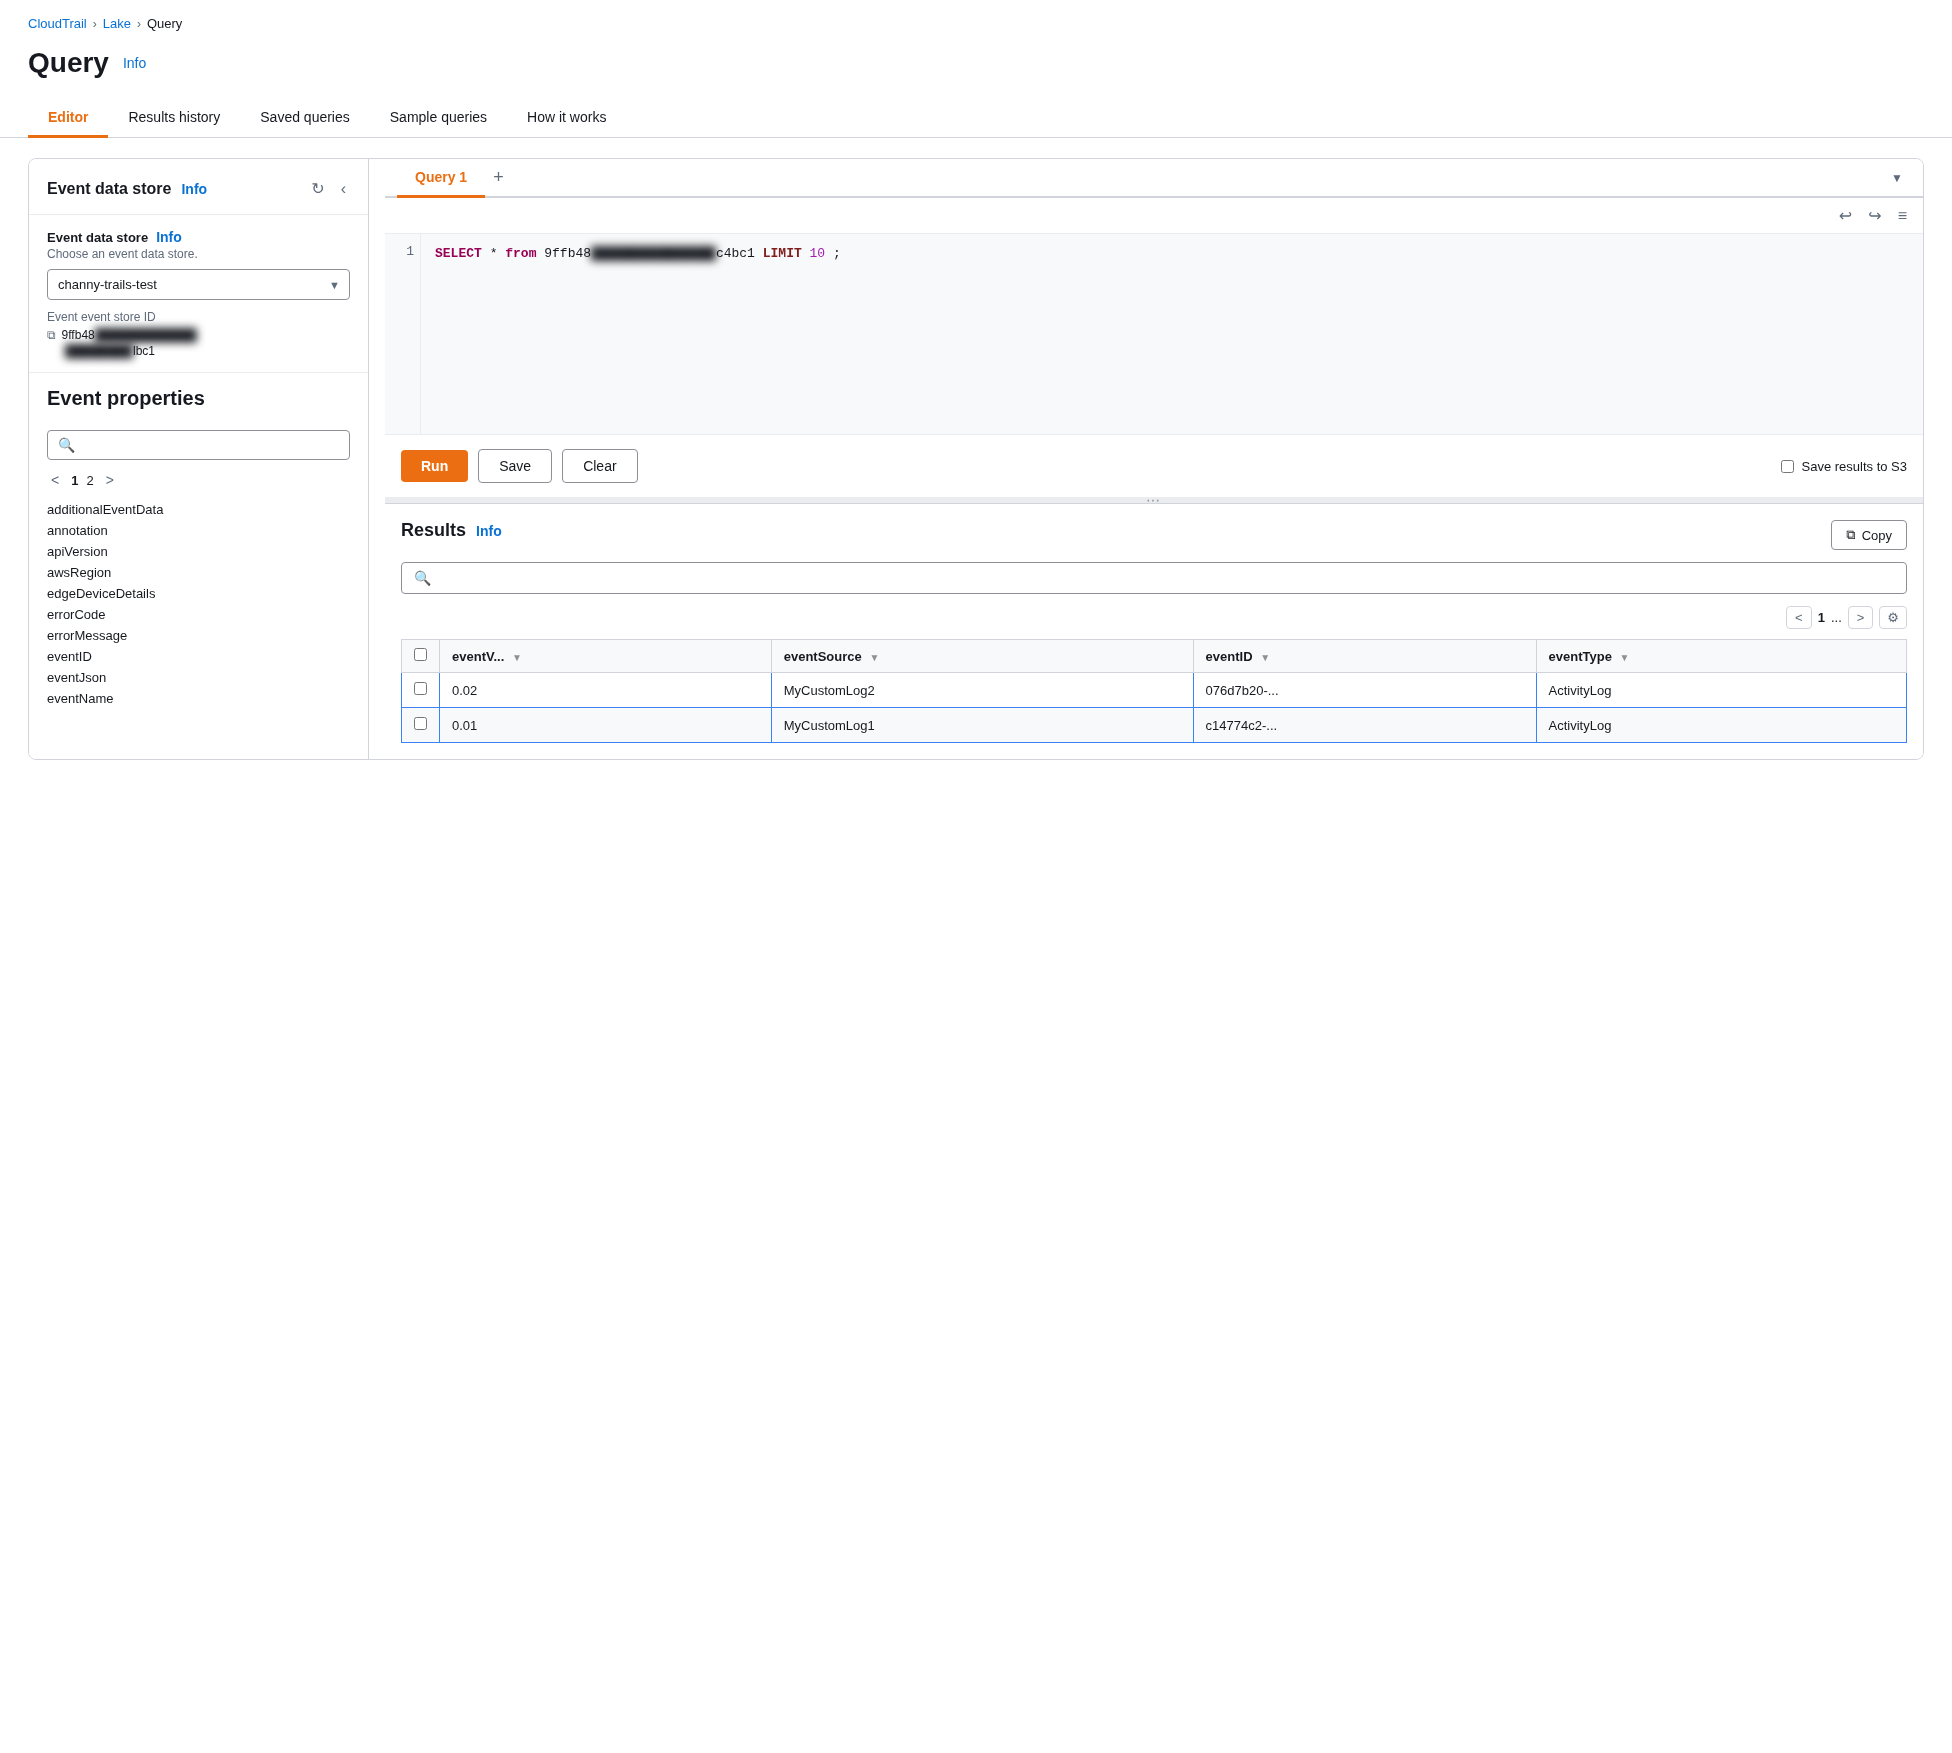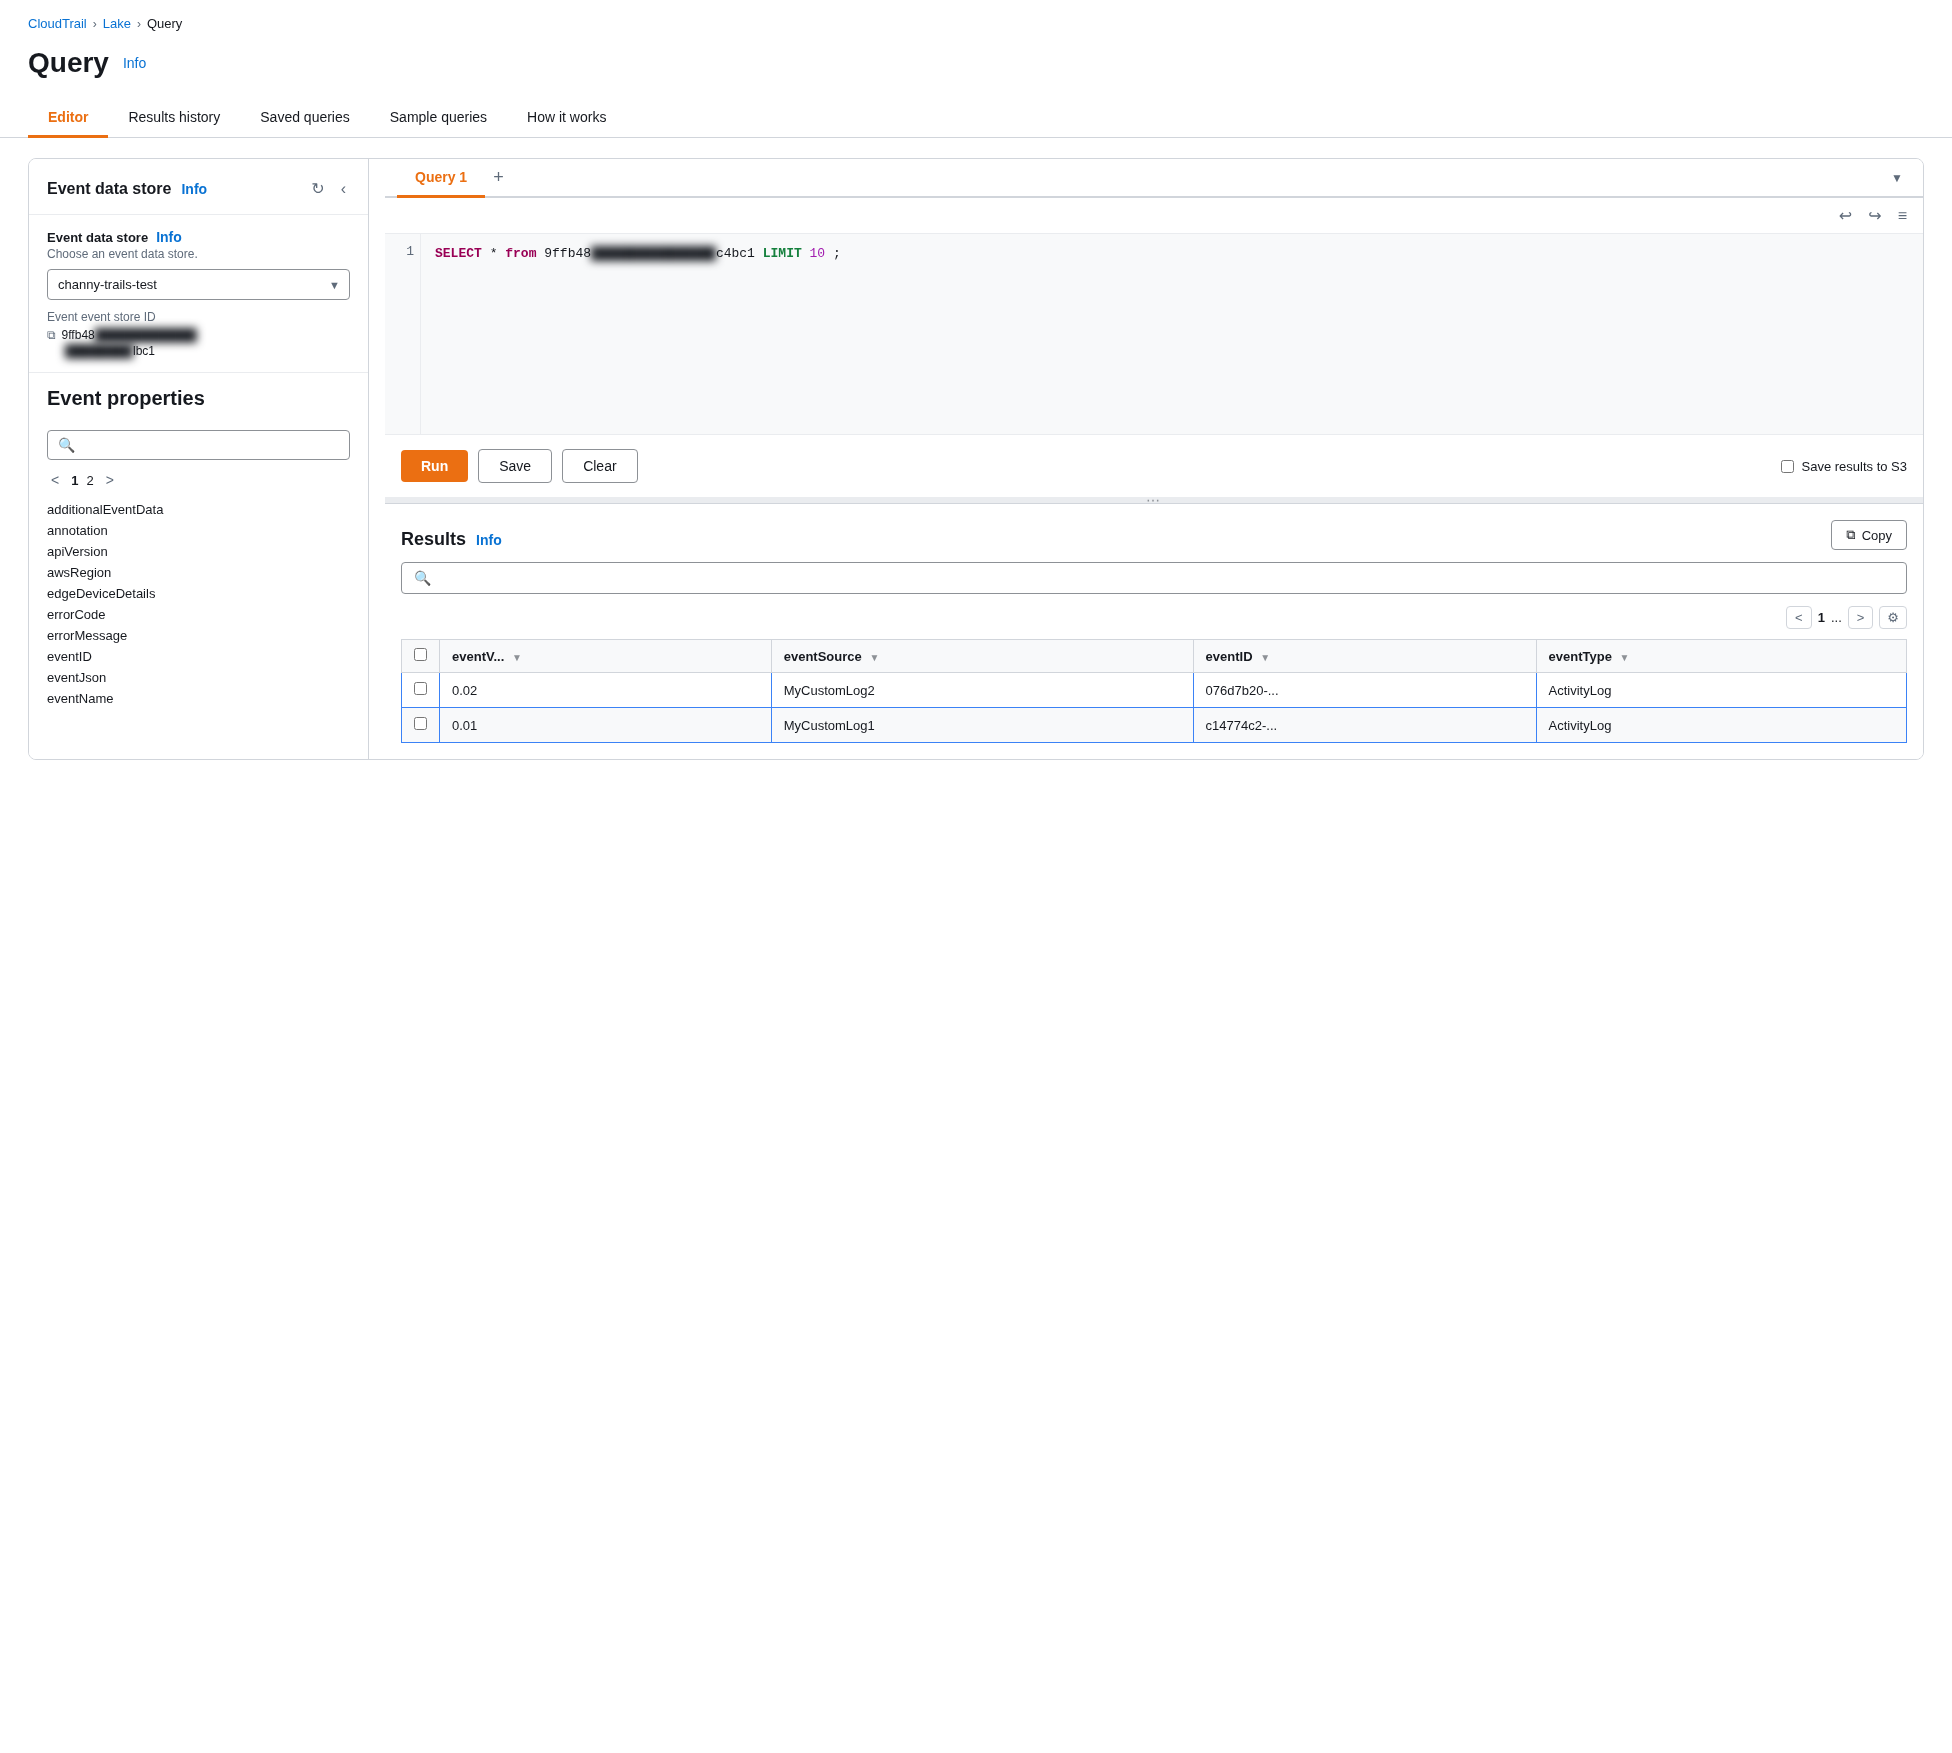--- a/index.html
+++ b/index.html
@@ -329,21 +329,21 @@
     }
     .code-content {
       flex: 1;
       padding: 10px 14px;
       background: #f8f9fa;
       color: #16191f;
       line-height: 1.6;
     }
     .kw-select { color: #905; font-weight: 600; }
     .kw-from { color: #905; font-weight: 600; }
-    .kw-limit { color: #15803d; font-weight: 600; }
+    .kw-limit { color: #7f1d1d; font-weight: 600; }
     .kw-num { color: #a21caf; }
     
     .action-bar {
       display: flex;
       align-items: center;
       gap: 10px;
       padding: 14px 16px;
       border-top: 1px solid #eaecef;
     }
     .btn-run {
@@ -410,21 +410,21 @@
     .results-tab.active {
       color: #eb6f12;
       border-bottom: 3px solid #eb6f12;
       font-weight: 600;
     }
     .results-body {
       padding: 16px;
     }
     .results-header {
       display: flex;
-      align-items: flex-end;
+      align-items: flex-start;
       justify-content: space-between;
       margin-bottom: 12px;
     }
     .results-title {
       font-size: 18px;
       font-weight: 700;
       display: flex;
       align-items: center;
       gap: 10px;
     }

